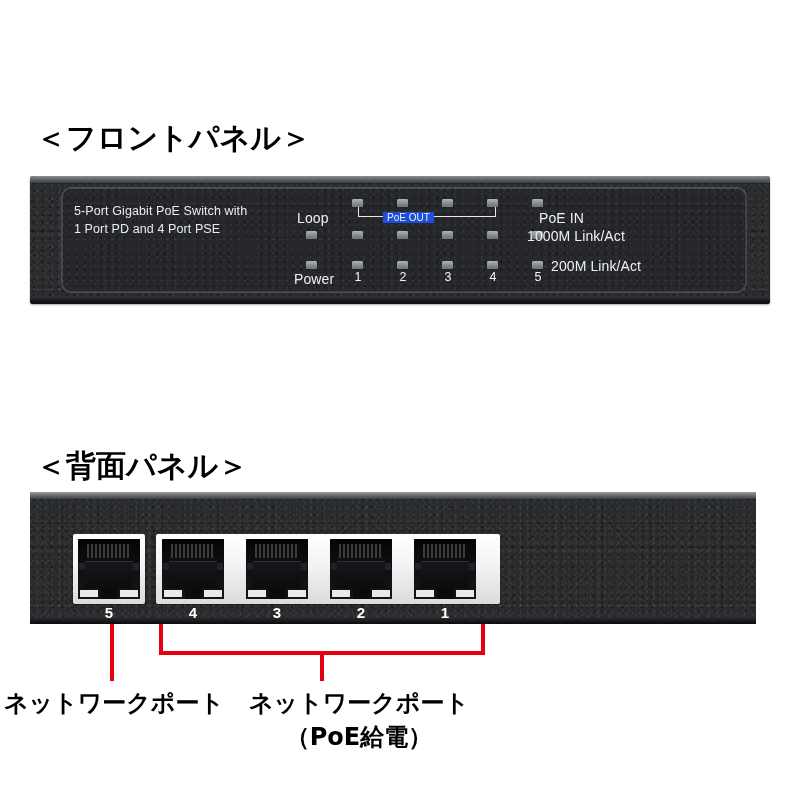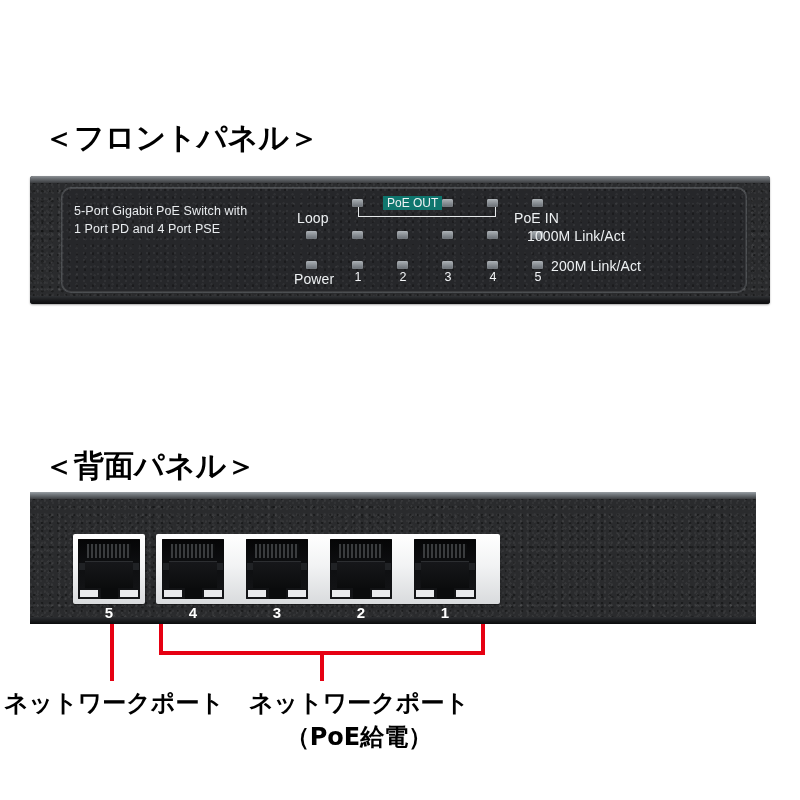--- a/index.html
+++ b/index.html
@@ -14,21 +14,20 @@
   .stage{position:absolute;left:0;top:0;width:800px;height:800px;}
 
   
   .section-heading{
     position:absolute;
     font-family:"DejaVu Sans","Liberation Sans",sans-serif;
     font-weight:bold;
     color:#000;
     letter-spacing:0px;
     white-space:nowrap;
-    margin-left:8px;
   }
   #front-heading{left:36px;top:118px;font-size:30px;}
   #rear-heading{left:36px;top:446px;font-size:30px;}
 
   
   .chassis{
     position:absolute;
     background-color:#2a2b2d;
     background-image:
       radial-gradient(circle at 12% 22%, rgba(255,255,255,.055) 0 1px, transparent 1.4px),
@@ -111,24 +110,24 @@
   }
   
   #poe-out-bracket{
     position:absolute;
     left:358px;top:207px;width:136px;height:9px;
     border-left:1.5px solid #e6e9eb;
     border-right:1.5px solid #e6e9eb;
     border-bottom:1.5px solid #e6e9eb;
   }
   #poe-out-label{
-    position:absolute;left:383px;top:196px;
-    background:#0f766e;
+    position:absolute;left:383px;top:212px;
+    background:#1d4ed8;
     padding:0 4px;
-    color:#eef1f3;font-size:12px;white-space:nowrap;
+    color:#eef1f3;font-size:10px;white-space:nowrap;
   }
 
   
   #rear-panel{
     left:30px;top:492px;width:726px;height:132px;
     border-radius:2px;
   }
   #rear-top-edge{
     position:absolute;left:30px;top:492px;width:726px;height:7px;
     background:linear-gradient(to bottom,#9aa0a5 0%,#787e83 30%,#3c3e41 100%);
@@ -251,21 +250,21 @@
   <div class="led" style="left:487px;top:261px;"></div>
 
   <div class="led" style="left:532px;top:199px;"></div>
   <div class="led" style="left:532px;top:231px;"></div>
   <div class="led" style="left:532px;top:261px;"></div>
 
   <div id="poe-out-bracket"></div>
   <div id="poe-out-label">PoE OUT</div>
 
   <div class="panel-label" style="left:297px;top:210px;">Loop</div>
-  <div class="panel-label" style="left:514px;top:210px;">PoE IN</div>
+  <div class="panel-label" style="left:539px;top:210px;">PoE IN</div>
   <div class="panel-label" style="left:527px;top:228px;">1000M Link/Act</div>
   <div class="panel-label" style="left:551px;top:258px;">200M Link/Act</div>
 
   <div class="panel-label" style="left:294px;top:271px;">Power</div>
 
   <div class="port-number" style="left:348px;top:270px;">1</div>
   <div class="port-number" style="left:393px;top:270px;">2</div>
   <div class="port-number" style="left:438px;top:270px;">3</div>
   <div class="port-number" style="left:483px;top:270px;">4</div>
   <div class="port-number" style="left:528px;top:270px;">5</div>

